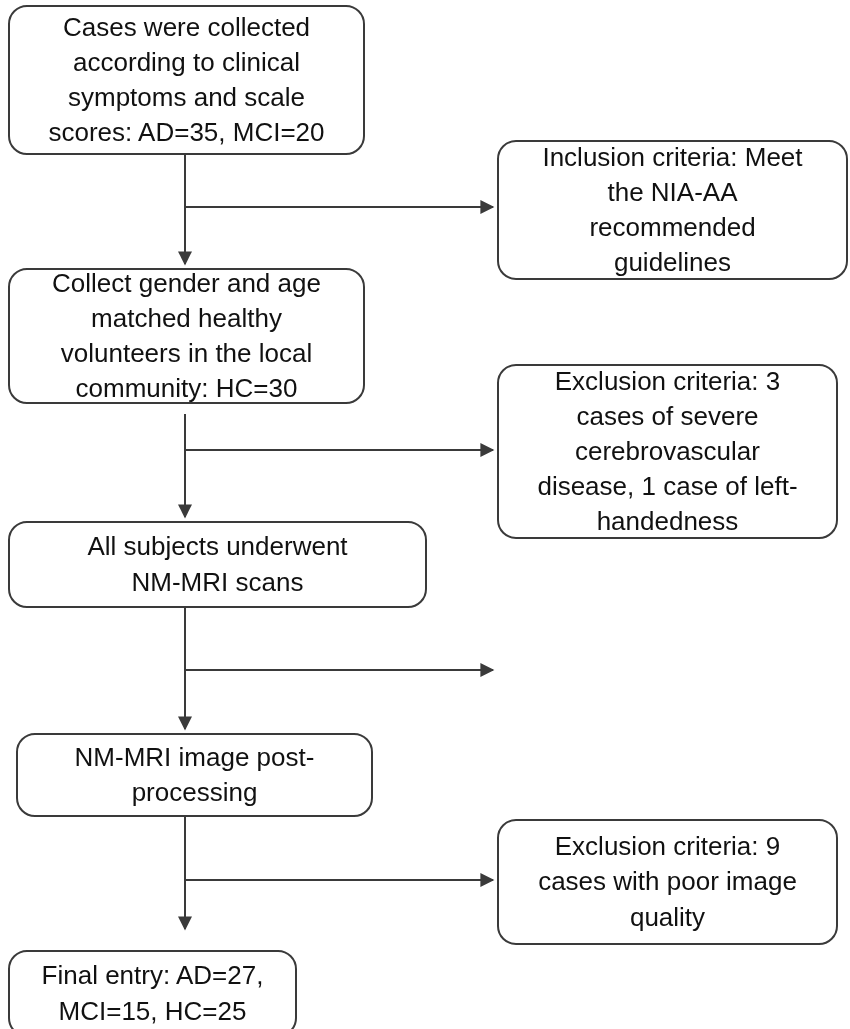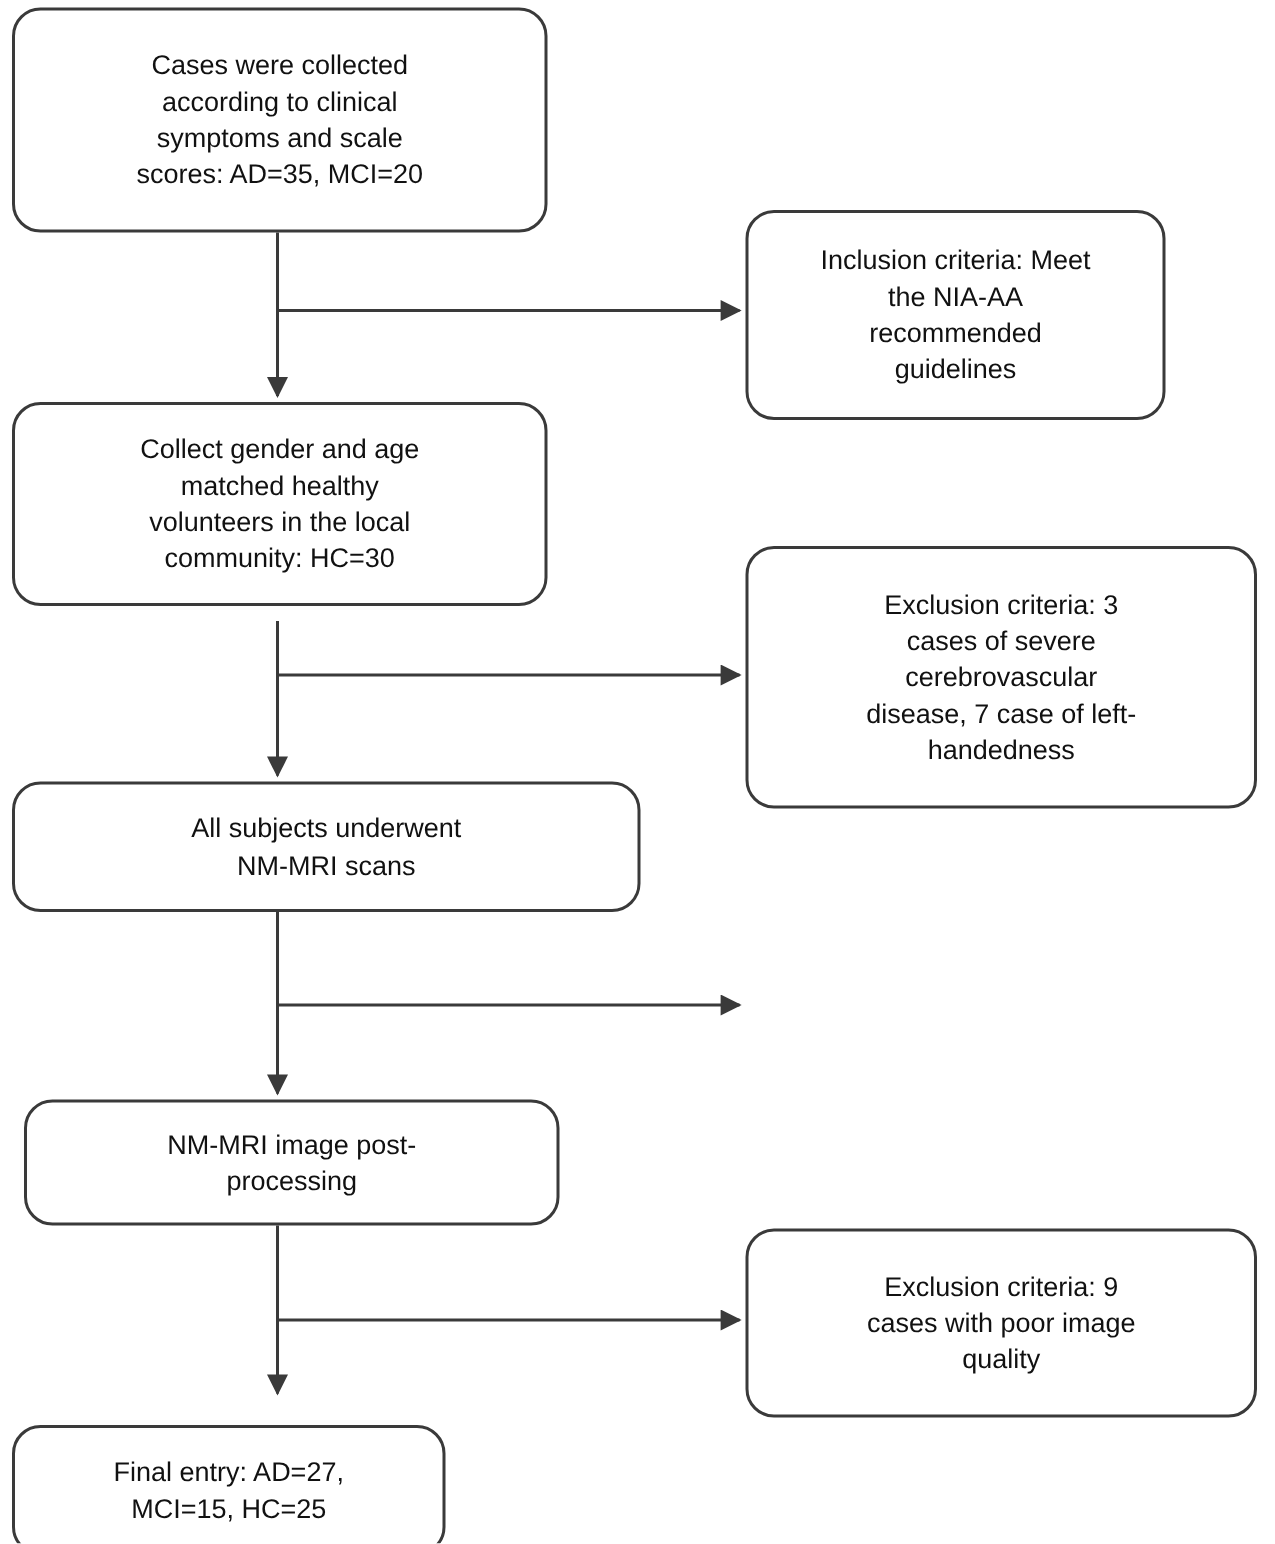--- a/index.html
+++ b/index.html
@@ -27,21 +27,21 @@
     position: absolute;
     box-sizing: border-box;
     border: 2.5px solid #3a3a3a;
     border-radius: 19px;
     background: #ffffff;
     display: flex;
     align-items: center;
     justify-content: center;
     text-align: center;
     white-space: pre-line;
-    font-size: 18px;
+    font-size: 26px;
     line-height: 1.35;
     color: #111111;
     padding: 2px 6px;
   }
 </style>
 </head>
 <body>
 
 <div class="canvas">
 
@@ -61,34 +61,34 @@
     <line x1="185" y1="450" x2="493" y2="450" stroke="#3a3a3a" stroke-width="2" marker-end="url(#ah)"></line>
     <line x1="185" y1="670" x2="493" y2="670" stroke="#3a3a3a" stroke-width="2" marker-end="url(#ah)"></line>
     <line x1="185" y1="880" x2="493" y2="880" stroke="#3a3a3a" stroke-width="2" marker-end="url(#ah)"></line>
   </svg>
 
   <div class="node" style="left:8px;   top:5px;   width:357px; height:150px">Cases were collected
 according to clinical
 symptoms and scale
 scores: AD=35, MCI=20</div>
 
-  <div class="node" style="left:497px; top:140px; width:280px; height:140px">Inclusion criteria: Meet
+  <div class="node" style="left:497px; top:140px; width:351px; height:140px">Inclusion criteria: Meet
 the NIA-AA
 recommended
 guidelines</div>
 
   <div class="node" style="left:8px;   top:268px; width:357px; height:136px">Collect gender and age
 matched healthy
 volunteers in the local
 community: HC=30</div>
 
   <div class="node" style="left:497px; top:364px; width:341px; height:175px">Exclusion criteria: 3
 cases of severe
 cerebrovascular
-disease, 7 case of left-
+disease, 1 case of left-
 handedness</div>
 
   <div class="node" style="left:8px;   top:521px; width:419px; height:87px">All subjects underwent
 NM-MRI scans</div>
 
 
   <div class="node" style="left:16px;   top:733px; width:357px; height:84px">NM-MRI image post-
 processing</div>
 
   <div class="node" style="left:497px; top:819px; width:341px; height:126px">Exclusion criteria: 9

